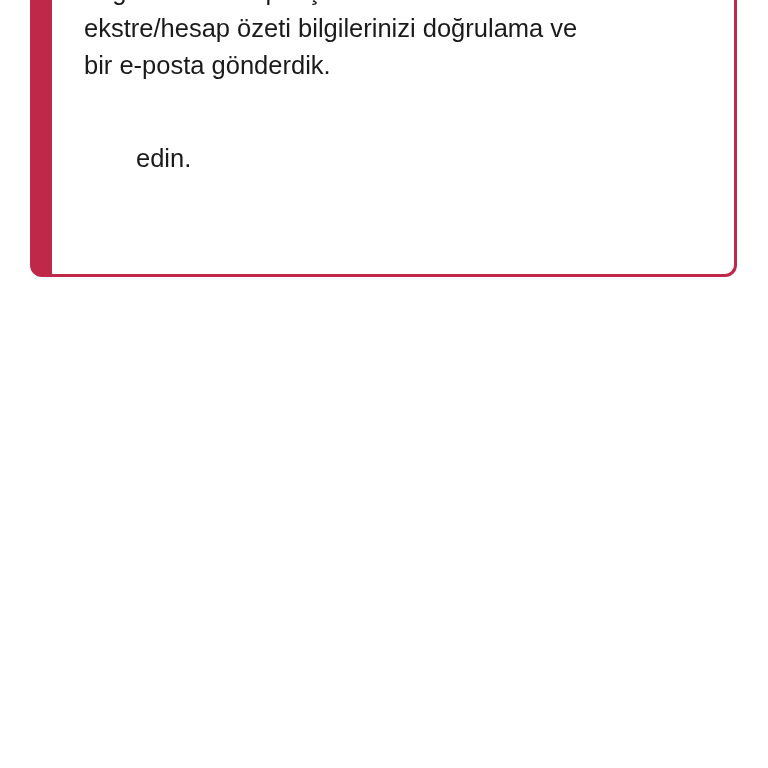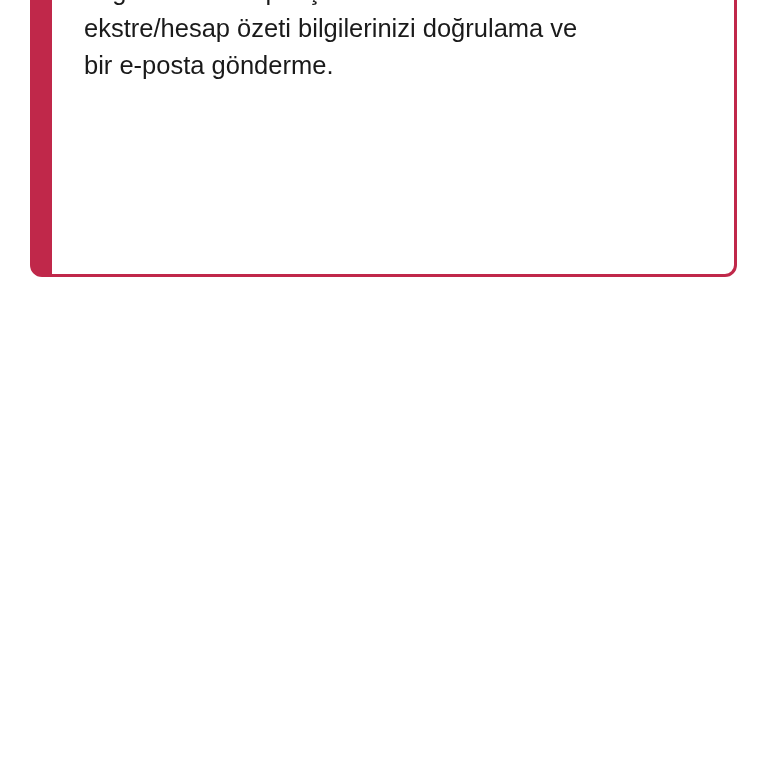--- a/index.html
+++ b/index.html
@@ -50,17 +50,18 @@
     }
   </style>
 </head>
 <body>
 
 <div class="alert-box"></div>
 
 <p class="alert-text p1">
   <span class="line">doğrulanırken siparişleriniz bekletilir. Size</span>
   <span class="line">ekstre/hesap özeti bilgilerinizi doğrulama ve</span>
-  <span class="line">bir e-posta gönderme.</span>
+  <span class="line">bir e-posta gönderdik.</span>
 </p>
 
 <p class="alert-text p2">
+  <span class="line">edin.</span>
 </p>
 
 </body></html>

